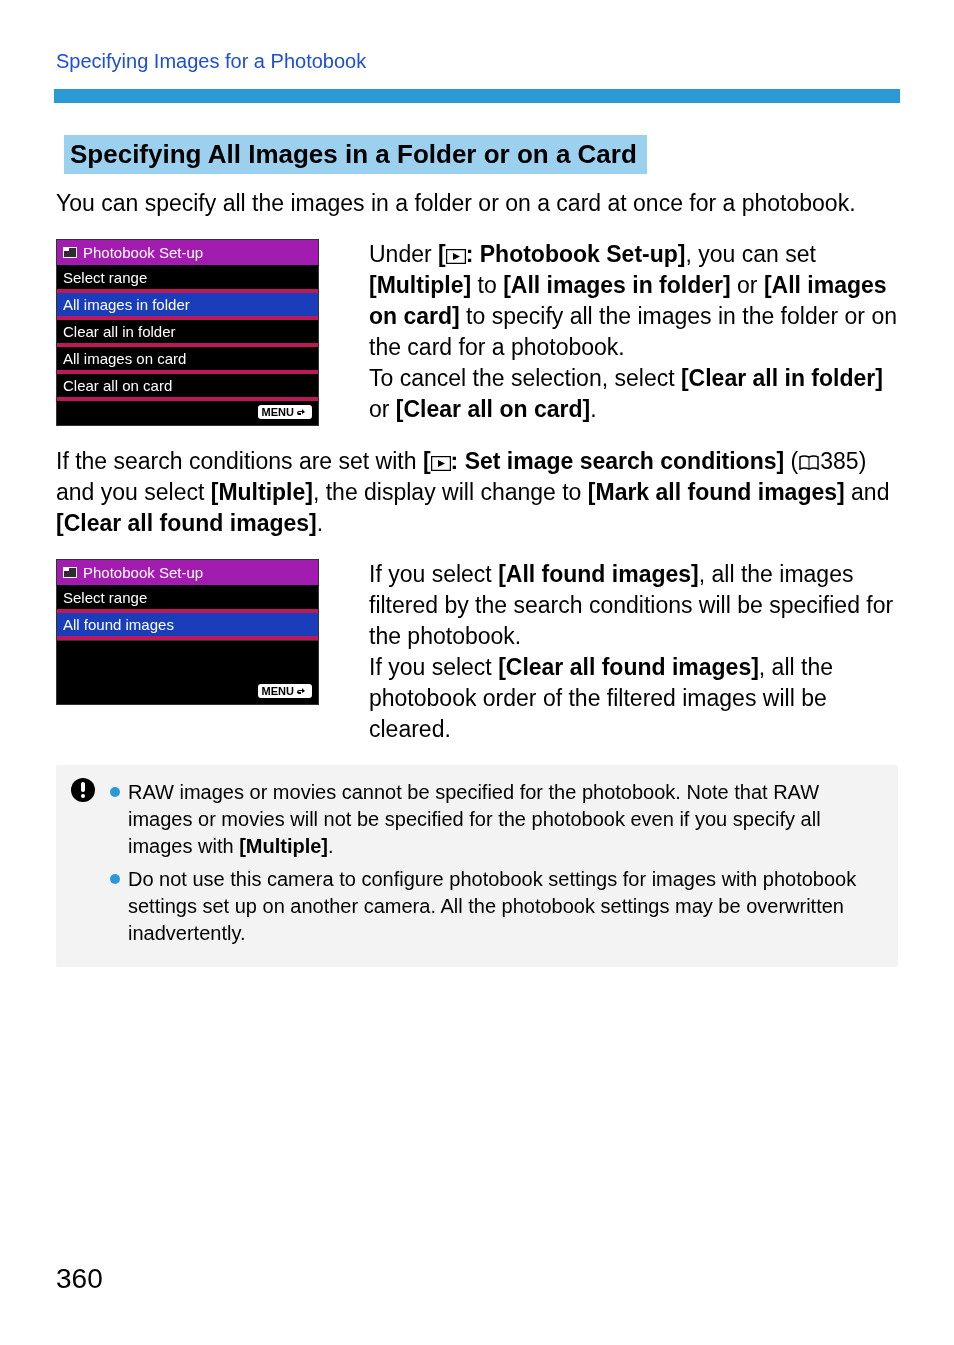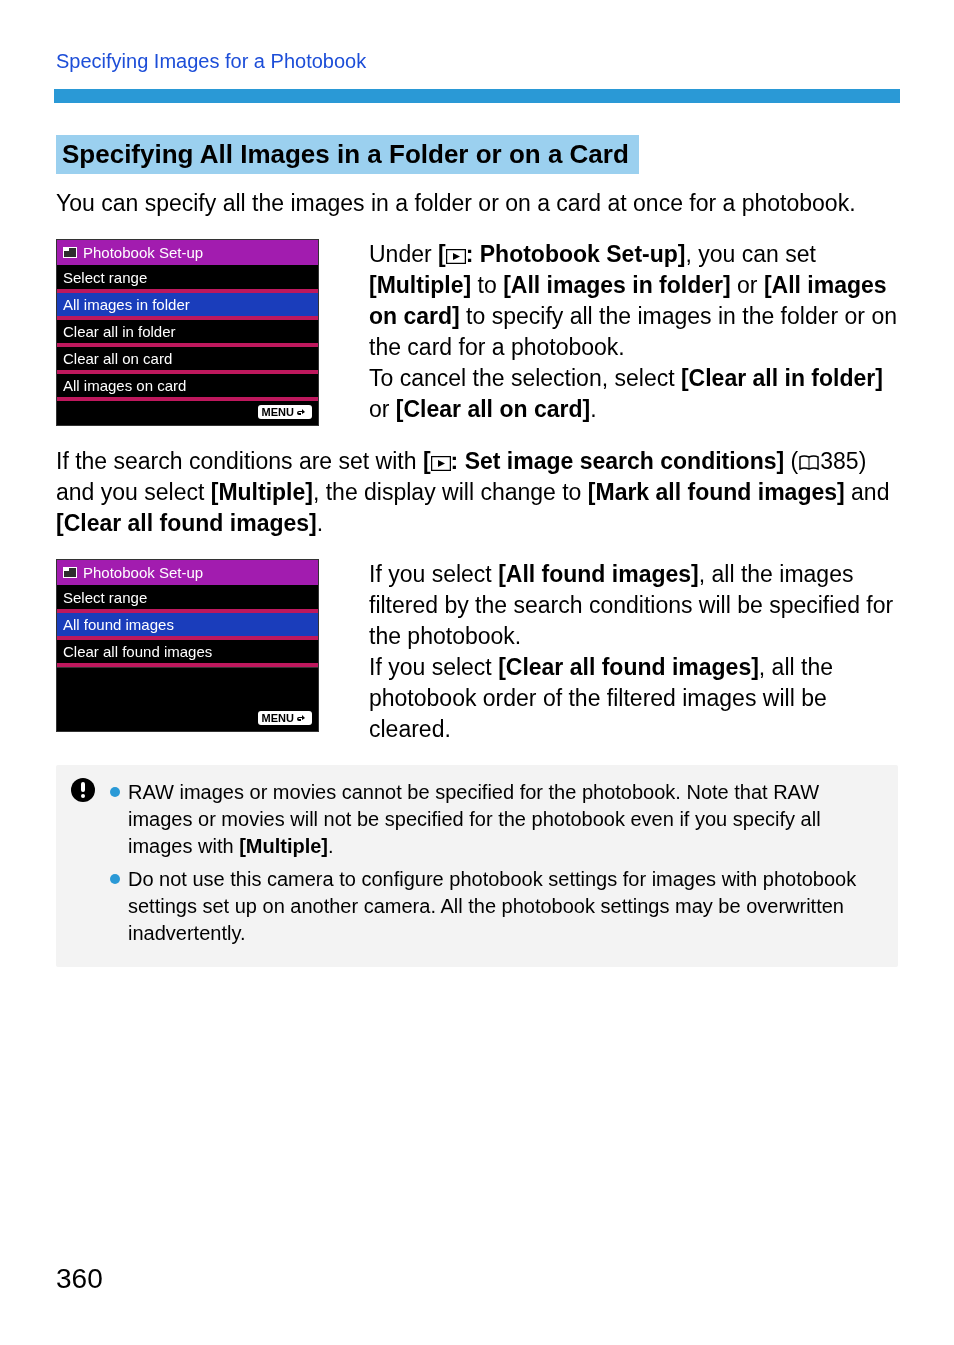--- a/index.html
+++ b/index.html
@@ -26,20 +26,21 @@
       background: #2a99d6;
       margin: 0 -2px 32px -2px;
     }
     .section-title {
       display: inline-block;
       background: #9bd0ef;
       padding: 4px 10px 4px 6px;
       font-size: 26px;
       font-weight: bold;
       margin-bottom: 14px;
+      margin-left: 8px;
     }
     .body-text {
       font-size: 23px;
       line-height: 1.35;
       margin-bottom: 20px;
     }
     .content-row {
       display: flex;
       gap: 50px;
       margin-bottom: 20px;
@@ -162,22 +163,22 @@
               <rect x="1" y="1" width="12" height="9" fill="#2e2e2e"></rect>
               <rect x="1" y="1" width="5" height="3" fill="#fff"></rect>
             </svg>
         </span>
         <span>Photobook Set-up</span>
       </div>
       <div id="sim1-items">
           <div class="sim-item">Select range</div>
           <div class="sim-item selected">All images in folder</div>
           <div class="sim-item">Clear all in folder</div>
+          <div class="sim-item">All images on card</div>
           <div class="sim-item">Clear all on card</div>
-          <div class="sim-item">All images on card</div>
         </div>
       <div class="sim-footer">
         <span class="menu-pill">
           <span>MENU</span>
           <svg width="12" height="10" viewBox="0 0 12 10">
               <path d="M3 5 L6 2 L6 4 L9 4 A2 2 0 0 1 9 8 L7 8 L7 6 L9 6 A0.5 0.5 0 0 0 9 5 L6 5 L6 7 Z" fill="#000" transform="scale(-1,1) translate(-12,0)"></path>
             </svg>
         </span>
       </div>
     </div>
@@ -216,21 +217,20 @@
               <rect x="0" y="0" width="14" height="11" fill="#fff"></rect>
               <rect x="1" y="1" width="12" height="9" fill="#2e2e2e"></rect>
               <rect x="1" y="1" width="5" height="3" fill="#fff"></rect>
             </svg>
         </span>
         <span>Photobook Set-up</span>
       </div>
       <div id="sim2-items">
           <div class="sim-item">Select range</div>
           <div class="sim-item selected">All found images</div>
-          <div class="sim-item">Clear all found images</div>
         </div>
       <div style="height:40px;border-top:1px solid #333;"></div>
       <div class="sim-footer">
         <span class="menu-pill">
           <span>MENU</span>
           <svg width="12" height="10" viewBox="0 0 12 10">
               <path d="M3 5 L6 2 L6 4 L9 4 A2 2 0 0 1 9 8 L7 8 L7 6 L9 6 A0.5 0.5 0 0 0 9 5 L6 5 L6 7 Z" fill="#000" transform="scale(-1,1) translate(-12,0)"></path>
             </svg>
         </span>
       </div>

